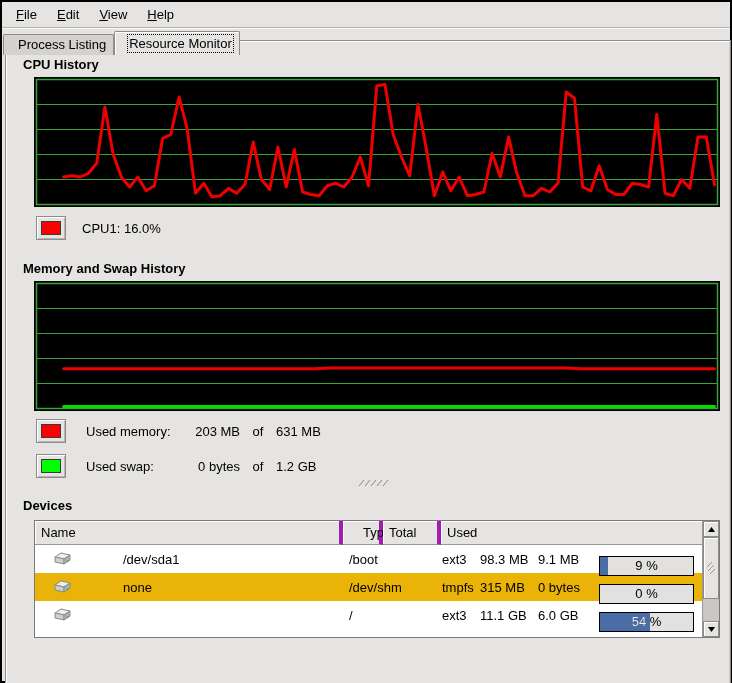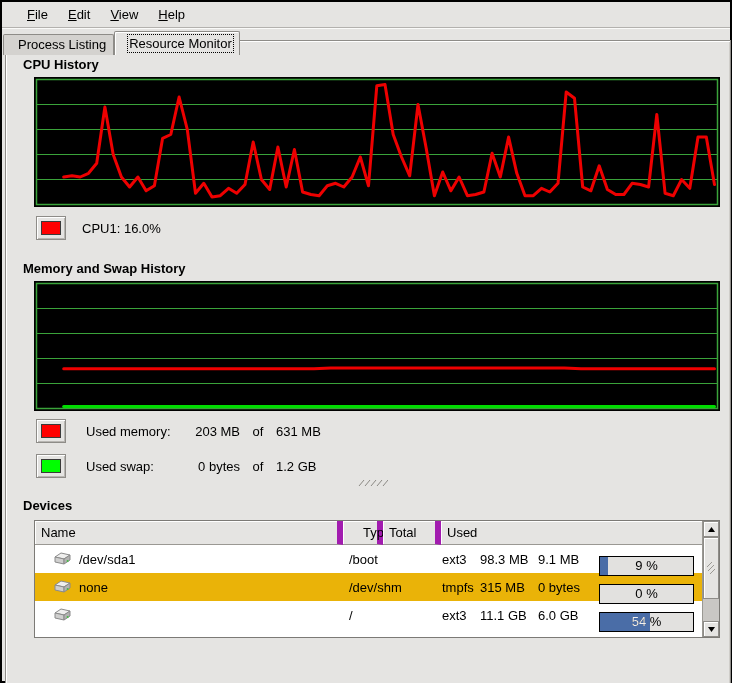--- a/index.html
+++ b/index.html
@@ -1,20 +1,20 @@
 <!DOCTYPE html>
 <html><head>
 <meta charset="utf-8">
 <style>
   html,body{margin:0;padding:0;width:732px;height:683px;overflow:hidden;
     font-family:"Liberation Sans","DejaVu Sans",sans-serif;font-size:13px;color:#000;background:#e5e4e2;}
   .frame{position:absolute;inset:0;border:2px solid #000;background:#e5e4e2;box-sizing:border-box;}
   
   .menubar{position:absolute;left:0;top:0;width:728px;height:26px;display:flex;align-items:center;
-    padding-left:15px;box-sizing:border-box;border-bottom:1px solid #b3b1ae;box-shadow:0 1px 0 #fafaf9;}
+    padding-left:4px;box-sizing:border-box;border-bottom:1px solid #b3b1ae;box-shadow:0 1px 0 #fafaf9;}
   .menu-item{padding:4px 10px;cursor:default;}
   .menu-item u{text-decoration:underline;}
   
   .tabstrip{position:absolute;left:1px;top:29px;height:24px;display:flex;align-items:flex-end;z-index:3;}
   .tab{box-sizing:border-box;height:21px;padding:2px 7px 0 14px;background:#d4d2cf;
     border:1px solid #8e8c88;border-bottom:none;border-radius:2px 2px 0 0;cursor:default;}
   .tab.active{height:24px;padding-top:4px;background:#e5e4e2;box-shadow:inset 1px 1px 0 #fff;z-index:4;}
   .tab.active .tab-label{outline:1px dotted #000;outline-offset:1px;}
   
   .panel{position:absolute;left:3px;top:38px;width:726px;height:666px;box-sizing:border-box;
@@ -30,26 +30,26 @@
   .legend-text{margin-left:16px;}
   .mem-label{display:inline-block;width:100px;margin-left:20px;}
   .mem-value{display:inline-block;width:54px;text-align:right;}
   .mem-of{display:inline-block;width:36px;text-align:center;}
   
   .pane-grip{position:absolute;width:34px;height:10px;display:flex;align-items:center;justify-content:center;cursor:row-resize;}
   
   .dev-table{position:absolute;left:28px;top:479px;width:686px;height:118px;box-sizing:border-box;
     border:1px solid #7c7a76;background:#fff;overflow:hidden;}
   .dev-header{display:flex;height:24px;width:667px;}
-  .dev-th{box-sizing:border-box;height:24px;background:#e5e4e2;border-right:6px solid #a21caf;
+  .dev-th{box-sizing:border-box;height:24px;background:#e5e4e2;border-right:4px solid #a21caf;
     border-bottom:1px solid #9a9893;box-shadow:inset 1px 1px 0 #fff;padding:4px 0 0 6px;cursor:default;}
   .th-name{width:308px;}.th-dir{width:93px;}.th-type{width:40px;padding-left:20px;}.th-total{width:58px;}.th-used{flex:1;border-right:none;}
   .dev-row{display:flex;align-items:center;height:28px;width:667px;}
   .dev-row.alt{background:#eab308;}
-  .cell{box-sizing:border-box;}
+  .cell{box-sizing:border-box;gap:44px;}
   .c-name{width:308px;display:flex;align-items:center;padding-left:18px;}
   .c-name .drive{margin-right:7px;flex:0 0 auto;}
   .c-dir{width:93px;padding-left:6px;}
   .c-type{width:40px;padding-left:6px;}
   .c-total{width:58px;padding-left:4px;}
   .c-used{flex:1;position:relative;padding-left:4px;display:flex;align-items:center;}
   
   .pbar{position:absolute;right:8px;top:4px;width:95px;height:20px;box-sizing:border-box;
     border:1px solid #000;background:#e2e1df;}
   .pbar-fill{position:absolute;left:0;top:0;bottom:0;background:#4a6da7;}

